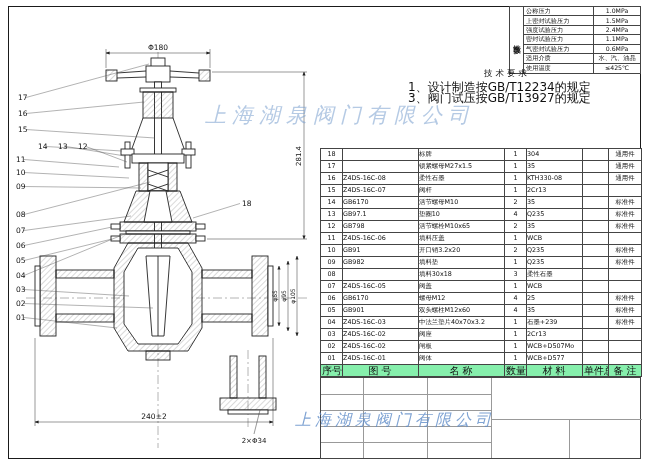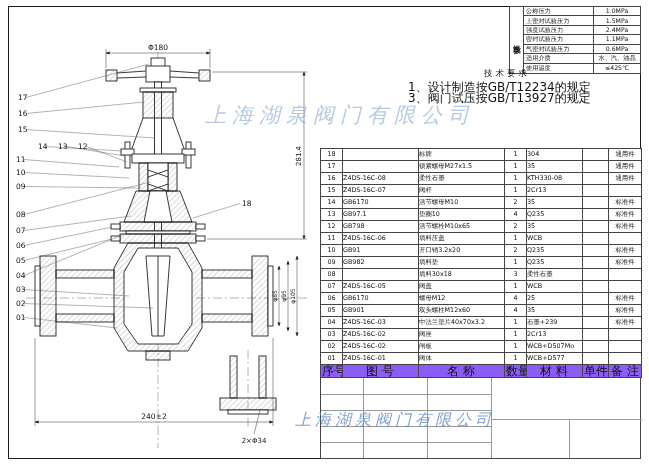--- a/index.html
+++ b/index.html
@@ -31,21 +31,21 @@
   
   .tech{position:absolute;left:383px;top:68px;width:198px;z-index:4;margin-left:25px;}
   .tech-title{text-align:center;font-size:8.5px;letter-spacing:3px;margin-bottom:2px;}
   .tech-item{font-size:12px;line-height:10.6px;white-space:nowrap;}
   
   .bom{position:absolute;left:320px;top:148px;width:321px;border-collapse:collapse;
        table-layout:fixed;background:#fff;z-index:4;}
   .bom td{border:1px solid #444;font-size:6.4px;height:11px;line-height:1;padding:0 1px;
        white-space:nowrap;overflow:hidden;text-align:center;}
   .bom td.c1,.bom td.c2,.bom td.c4{text-align:left;padding-left:0;}
-  .bom tr.bom-header td{text-align:center;font-size:12px;background:#8b5cf6;}
+  .bom tr.bom-header td{text-align:center;font-size:10px;background:#86efac;}
   
   .titleblock{position:absolute;left:320px;top:377px;width:321px;height:82px;
        border:1px solid #444;box-sizing:border-box;background:#fff;z-index:4;}
   .tb-line{position:absolute;background:#999;}
   .tb-v{width:1px;top:0;bottom:0;}
   .tb-h{height:1px;}
 </style>
 </head>
 <body>
 

